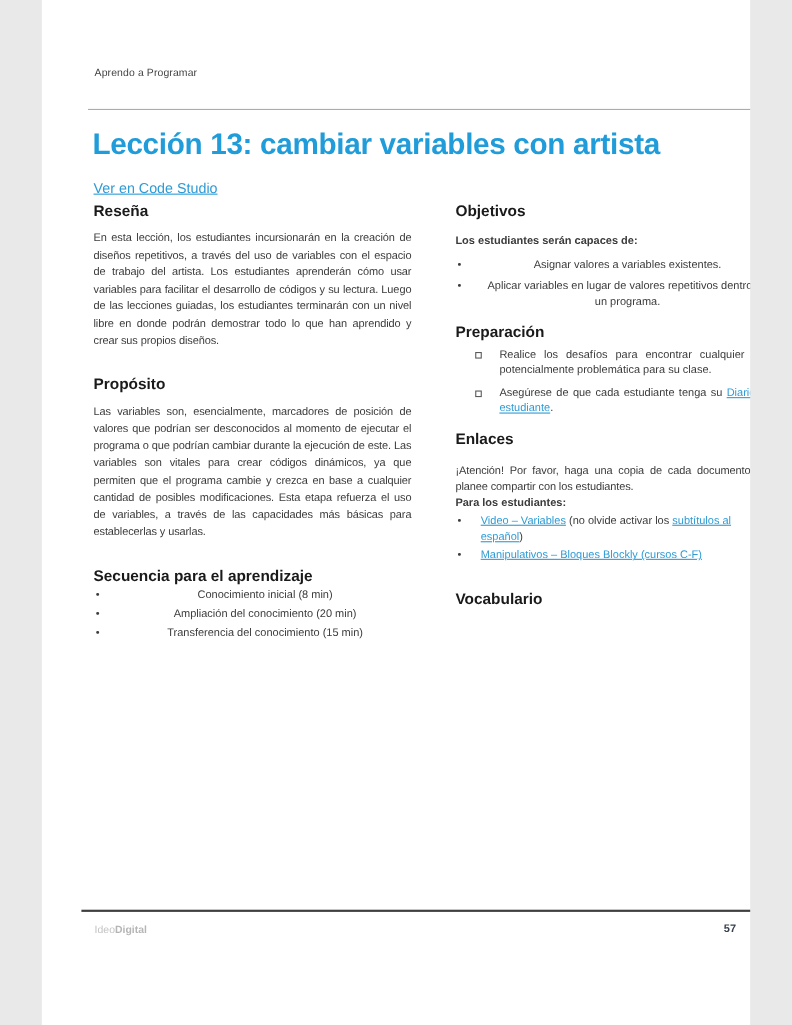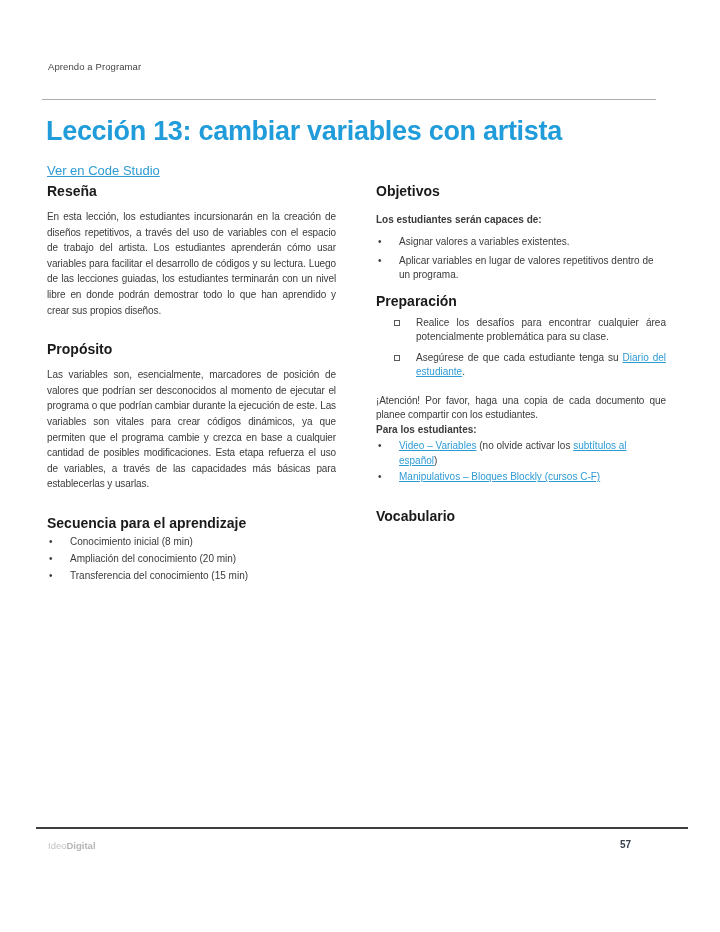--- a/index.html
+++ b/index.html
@@ -1,18 +1,18 @@
 <!DOCTYPE html>
 <html><head>
 <meta charset="utf-8">
 <style>
   * { margin:0; padding:0; box-sizing:border-box; }
   html,body { background:#e9e9e9; }
   .page {
-    position:relative; width:720px; height:932px; margin:0 auto;
+    position:relative; width:644px; height:932px; margin:0 auto;
     background:#ffffff; font-family:"Liberation Sans", sans-serif;
     color:#3b3b3b; overflow:hidden;
   }
   
   .doc-header { position:absolute; top:61px; left:48px; font-size:9.5px; color:#444; letter-spacing:.1px; }
   .header-rule { position:absolute; top:99px; left:42px; width:614px; border-top:1px solid #ababab; }
   
   .doc-title { position:absolute; top:116px; left:46px; width:620px; font-size:27px; font-weight:bold; color:#1f9cd9; letter-spacing:-.3px; }
   .view-link { position:absolute; top:163px; left:47px; font-size:13px; }
   a.lnk { color:#2e9bd5; text-decoration:underline; cursor:pointer; }
@@ -22,21 +22,21 @@
   .col-right { left:376px; width:290px; }
   h2.sec { font-size:14px; font-weight:bold; color:#1a1a1a; line-height:17px; }
   .body-just { text-align:justify; margin-top:9px; letter-spacing:-.1px; }
   .mt16 { margin-top:23px; }
   .mt12 { margin-top:11px; }
   .bold-lead { font-weight:bold; margin-top:12px; font-size:10px; }
   
   .blist { margin-top:7px; }
   .bitem { display:flex; margin-top:3px; line-height:13.8px; }
   .bitem .bullet { width:8px; flex:0 0 auto; margin-left:2px; margin-right:13px; font-size:10px; }
-  .bitem .btxt { flex:1; }
+  .bitem .btxt { flex:1;text-align:center; }
   
   .citem { display:flex; margin-top:6px; line-height:14.5px; text-align:justify; }
   .citem .cbox { flex:0 0 auto; width:6px; height:6px; border:1px solid #5a5a5a; margin:4px 16px 0 18px; }
   .citem .ctxt { flex:1; }
   
   .litem { display:flex; margin-top:2px; line-height:14.5px; }
   .litem .bullet { width:8px; flex:0 0 auto; margin-left:2px; margin-right:13px; }
   .litem .ltxt { flex:1; }
   
   .footer-rule { position:absolute; top:827px; left:36px; width:652px; border-top:2px solid #3f3f3f; }
@@ -100,20 +100,21 @@
       <div class="citem">
         <span class="cbox"></span>
         <span class="ctxt"><span>Realice los desafíos para encontrar cualquier área potencialmente problemática para su clase.</span></span>
       </div>
       <div class="citem">
         <span class="cbox"></span>
         <span class="ctxt"><span>Asegúrese de que cada estudiante tenga su </span><a class="lnk">Diario del estudiante</a><span>.</span></span>
       </div>
     </div>
 
+    <h2 class="sec mt12">Enlaces</h2>
     <div class="body-just" style="margin-top:14px; line-height:14.5px;">¡Atención! Por favor, haga una copia de cada documento que planee compartir con los estudiantes.</div>
     <div style="font-weight:bold; line-height:14.5px;">Para los estudiantes:</div>
     <div>
       <div class="litem">
         <span class="bullet">•</span>
         <span class="ltxt"><a class="lnk">Video – Variables</a><span> (no olvide activar los </span><a class="lnk">subtítulos al español</a><span>)</span></span>
       </div>
       <div class="litem">
         <span class="bullet">•</span>
         <span class="ltxt"><a class="lnk">Manipulativos – Bloques Blockly (cursos C-F)</a></span>

